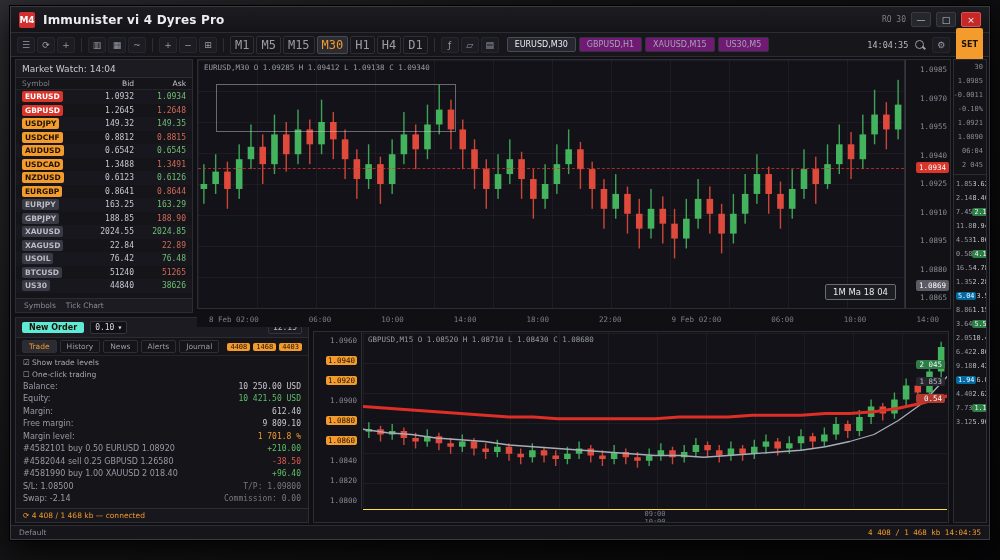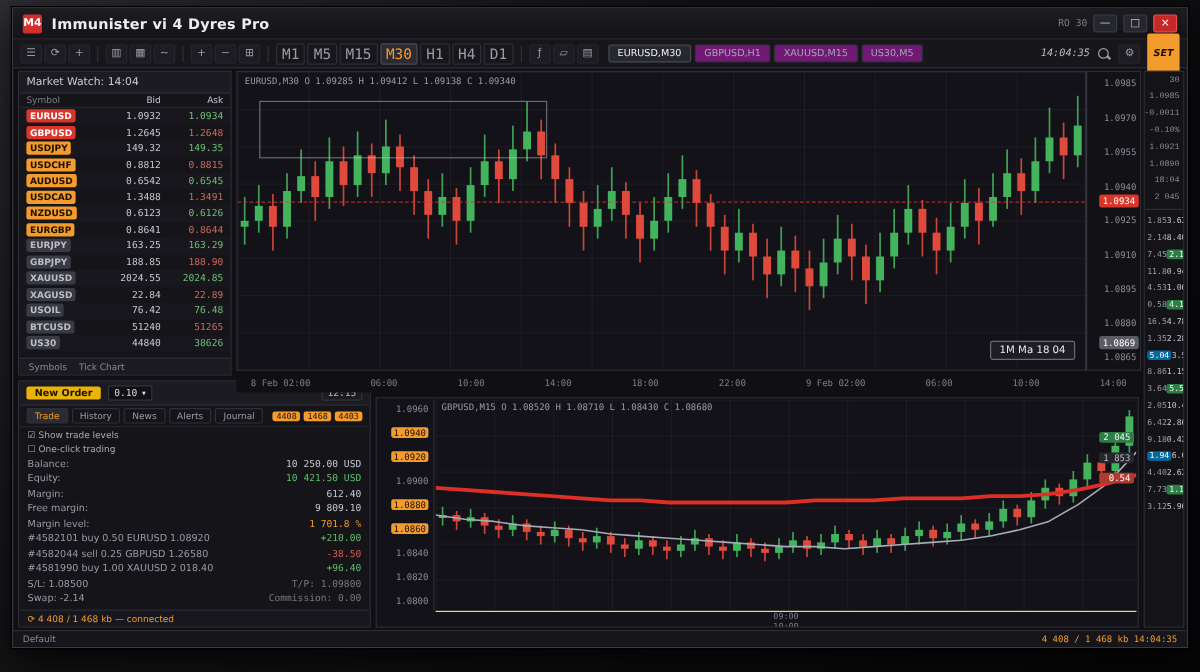--- a/index.html
+++ b/index.html
@@ -27,21 +27,21 @@
   #toolbar-left { display:flex; align-items:center; gap:2px; }
   .tool-btn { min-width:18px; height:16px; padding:0 2px; display:flex; align-items:center; justify-content:center;
     color:#9b9ba6; border:1px solid #26262d; background:#1c1c22; border-radius:2px; font-size:9px; }
   .sep { width:1px; height:14px; background:#2e2e37; margin:0 4px; }
   .tf-chip { padding:1px 4px; font-size:12px; color:#9b9ba6; border:1px solid #2e2e37; border-radius:2px;
     font-family:"DejaVu Sans Mono",monospace; }
   .tf-chip.active { background:#2b2b33; color:#f39b2d; border-color:#4a4a55; }
   #chart-tabs { display:flex; gap:3px; margin-left:8px; }
   .chart-tab { padding:2px 7px; font-size:8px; background:#701a75; border:1px solid #32323b; color:#a4a4af; border-radius:2px; }
   .chart-tab.active { background:#27272f; color:#ececf1; border-color:#4a4a55; }
-  .toolbar-right { margin-left:auto; display:flex; align-items:center; gap:6px;font-style:italic; }
+  .toolbar-right { margin-left:auto; display:flex; align-items:center; gap:6px; }
   .clock { font-size:8.5px; color:#b9b9c3; font-family:"DejaVu Sans Mono",monospace; }
   .search { position:relative; width:12px; height:12px; }
   .search::before { content:""; position:absolute; left:1px; top:1px; width:7px; height:7px;
     border:1.4px solid #9b9ba6; border-radius:50%; }
   .search::after { content:""; position:absolute; left:8px; top:8px; width:4px; height:1.6px;
     background:#9b9ba6; transform:rotate(45deg); }
   .set-chip { padding:12px 5px; font-size:8px; font-weight:bold; color:#1d1204; background:#f39b2d; border-radius:2px; }
 
   
   .panel { position:absolute; background:#141419; border:1px solid #2c2c33; overflow:hidden; }
@@ -63,21 +63,21 @@
   .val-up { color:#6fbf73; text-align:right; }
   .val-dn { color:#d06a5a; text-align:right; }
   .val { color:#c8c8d2; text-align:right; }
   .mw-foot { position:absolute; bottom:0; left:0; right:0; height:14px; display:flex; gap:10px; align-items:center;
     padding:0 8px; font-size:7.5px; color:#8a8a95; background:#1b1b21; border-top:1px solid #2c2c33; }
 
   
   #terminal { left:4px; top:310px; width:294px; height:206px; }
   .term-head { height:20px; display:flex; align-items:center; gap:6px; padding:0 6px;
     background:#1b1b21; border-bottom:1px solid #2c2c33; }
-  .btn-orange { padding:1px 7px; font-size:8px; font-weight:bold; color:#1d1204; background:#eab308;
+  .btn-orange { padding:1px 7px; font-size:8px; font-weight:bold; color:#1d1204; background:#5eead4;
     border-radius:2px; }
   .lot-box { display:flex; align-items:center; gap:3px; padding:1px 4px; font-size:8px;
     font-family:"DejaVu Sans Mono",monospace; background:#111115; border:1px solid #34343e; border-radius:2px; color:#d8d8e0; }
   .term-clock { margin-left:auto; font-size:8px; color:#b9b9c3; font-family:"DejaVu Sans Mono",monospace;
     border:1px solid #34343e; border-radius:2px; padding:1px 4px; }
   #term-tabs { display:flex; gap:3px; padding:2px 6px; border-bottom:1px solid #24242b; align-items:center; }
   .term-tab { padding:1px 6px; font-size:7.5px; color:#9b9ba6; border:1px solid #2e2e37; border-radius:2px; }
   .term-tab.active { background:#2b2b33; color:#f39b2d; }
   #term-chips { margin-left:auto; display:flex; gap:3px; }
   .chip-orange { padding:0 3px; font-size:7px; color:#1d1204; background:#f39b2d; border-radius:2px;
@@ -128,21 +128,21 @@
   .sub-rtags { position:absolute; right:3px; top:28px; display:flex; flex-direction:column; gap:8px; z-index:3; }
   .rtag { font-size:7.5px; font-family:"DejaVu Sans Mono",monospace; padding:0 3px; border-radius:2px;
     color:#b9b9c3; background:#26262d; text-align:right; }
   .rtag.up { background:#2e7d46; color:#eaf7ee; }
   .rtag.down { background:#b03a30; color:#fff; }
 
   
   #dom-strip { left:942px; top:52px; width:34px; height:464px; background:#131318; border:1px solid #2c2c33;
     font-family:"DejaVu Sans Mono",monospace; }
   .dom-single { height:14px; display:flex; align-items:center; justify-content:flex-end; padding:0 3px;
-    font-size:7px; color:#8a8a96;font-family:Liberation Mono, monospace; }
+    font-size:7px; color:#8a8a96; }
   .dom-div { height:1px; background:#2c2c33; margin:2px 0; }
   .dom-row { height:14px; display:flex; align-items:center; justify-content:space-between; padding:0 2px; font-size:6.8px; }
   .dom-row .c1 { color:#9a9aa6; }
   .dom-row .c2 { color:#c8c8d2; }
   .cell-up { background:#2e7d46; color:#eaf7ee !important; border-radius:2px; padding:0 2px; }
   .cell-down { background:#0369a1; color:#fff !important; border-radius:2px; padding:0 2px; }
 
   
   .statusbar { position:absolute; left:0; right:0; bottom:0; height:14px; display:flex; align-items:center;
     justify-content:space-between; padding:0 8px; font-size:7.5px; color:#8a8a95; background:#15151a;
@@ -659,21 +659,21 @@
       </div>
   </div>
 
   <div class="panel" id="dom-strip">
       <div class="dom-single">30</div>
       <div class="dom-single">1.0985</div>
       <div class="dom-single">-0.0011</div>
       <div class="dom-single">-0.10%</div>
       <div class="dom-single">1.0921</div>
       <div class="dom-single">1.0890</div>
-      <div class="dom-single">18:04</div>
+      <div class="dom-single">06:04</div>
       <div class="dom-single">2 045</div>
       <div class="dom-div"></div>
       <div class="dom-row">
         <span class="c1">1.85</span>
         <span class="c2">3.62</span>
       </div>
       <div class="dom-row">
         <span class="c1">2.14</span>
         <span class="c2">8.40</span>
       </div>

